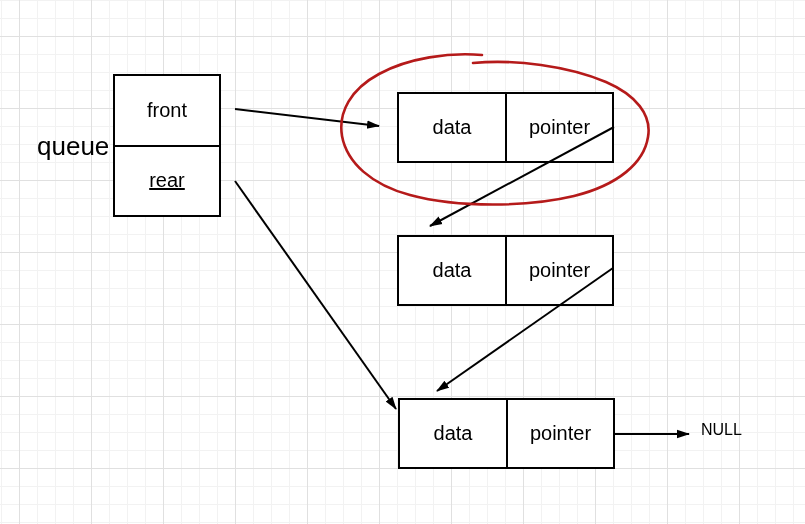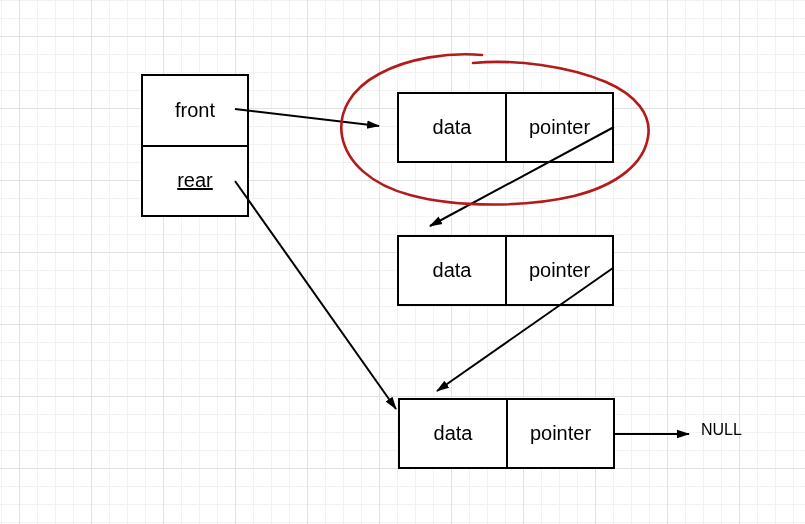--- a/index.html
+++ b/index.html
@@ -23,21 +23,21 @@
   .free-label {
     position: absolute;
     white-space: nowrap;
     color: #000000;
   }
   .queue-label { left: 37px; top: 131px; font-size: 26px; }
   .null-label  { left: 701px; top: 421px; font-size: 16px; }
 
   .qbox {
     position: absolute;
-    left: 141px; top: 74px;
+    left: 113px; top: 74px;
     width: 108px; height: 143px;
     box-sizing: border-box;
     border: 2px solid #000000;
     background: #ffffff;
     display: flex;
     flex-direction: column;
   }
   .qcell {
     flex: 1;
     display: flex;
@@ -81,20 +81,21 @@
     pointer-events: none;
   }
   .connector { stroke: #000000; stroke-width: 2; fill: none; }
   .ink { stroke-width: 2.6; fill: none; stroke-linecap: round; }
 </style>
 </head>
 <body>
 
 <div class="canvas">
 
+  <div class="free-label queue-label">queue</div>
 
   <div class="qbox">
     <div class="qcell front">
       <span>front</span>
     </div>
     <div class="qcell rear">
       <span>rear</span>
     </div>
   </div>
 

